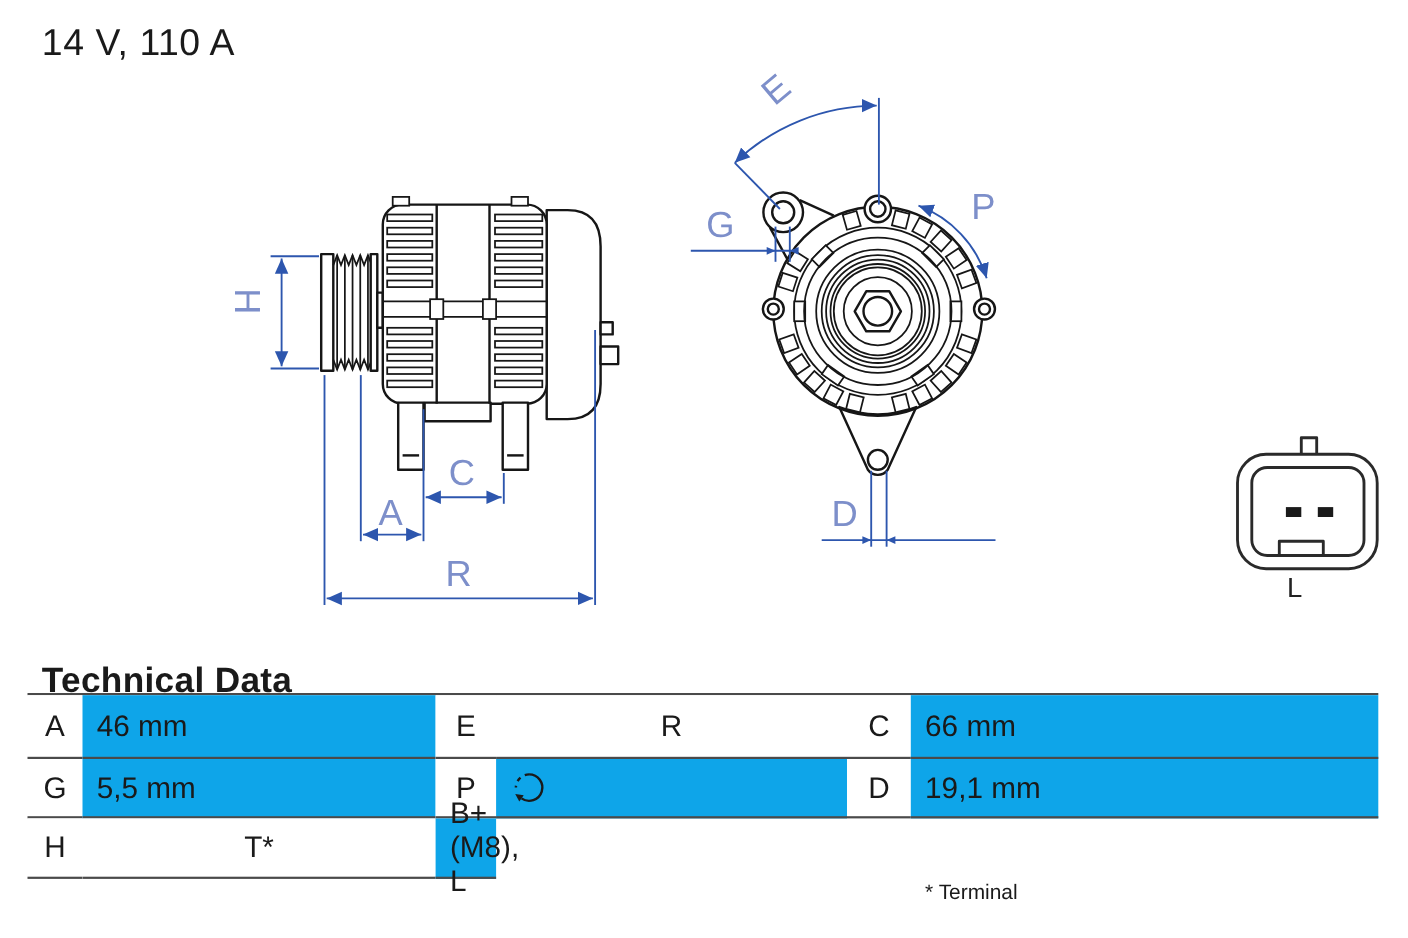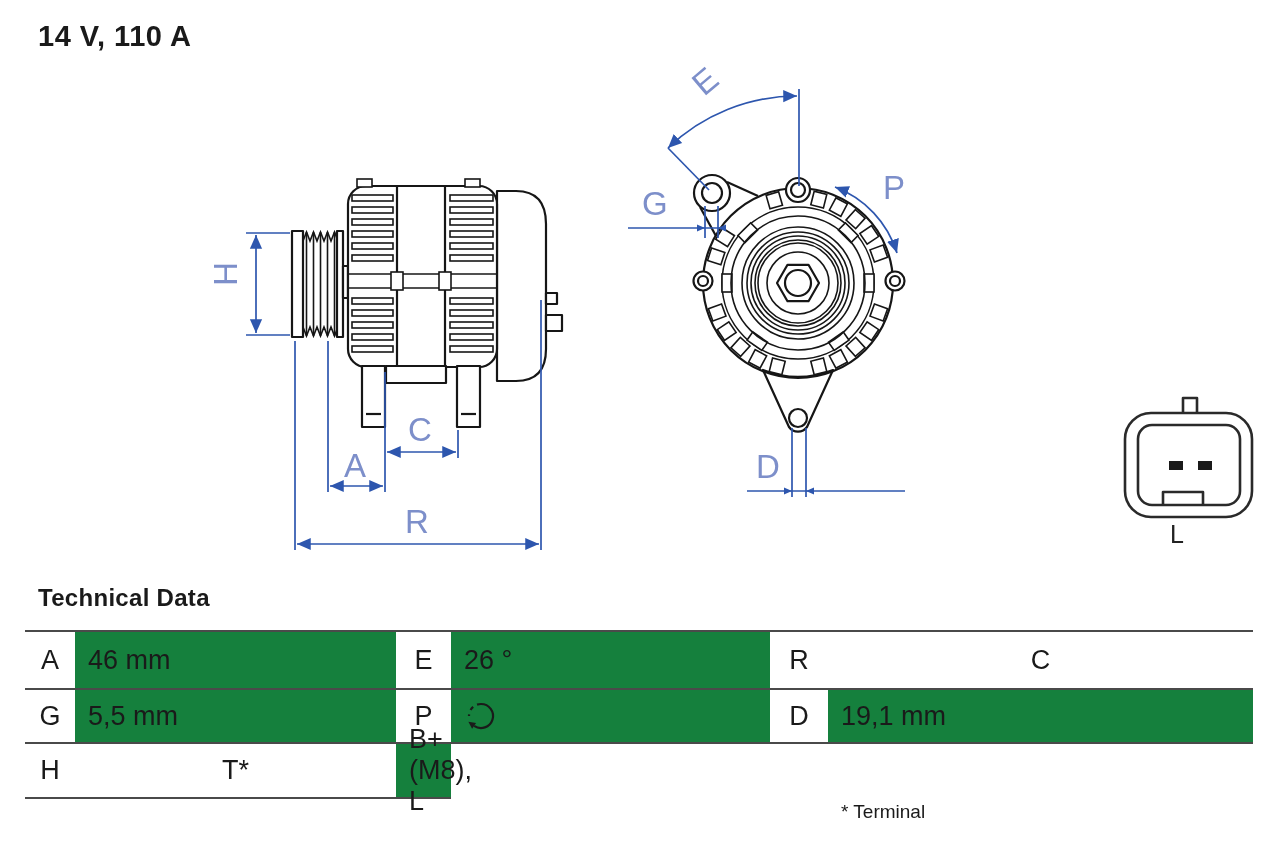--- a/index.html
+++ b/index.html
@@ -1,43 +1,43 @@
 <!DOCTYPE html>
 <html><head>
 <meta charset="utf-8">
 <style>
   html,body { margin:0; padding:0; }
   body {
     width:1280px; height:853px; position:relative; overflow:hidden;
     background:#ffffff; color:#1a1a1a;
     font-family:"Liberation Sans", sans-serif;
   }
-  .header-rating { position:absolute; left:38px; top:20px; font-size:29px; letter-spacing:0.5px;font-weight:bold; }
+  .header-rating { position:absolute; left:38px; top:20px; font-size:34px; letter-spacing:0.5px; }
   svg.diagram { position:absolute; left:0; top:0; }
 
   .blk { stroke:#161616; fill:none; stroke-width:2.2; stroke-linejoin:round; }
   .blkw { stroke:#161616; fill:#ffffff; stroke-width:2.2; stroke-linejoin:round; }
   .thin { stroke:#161616; fill:none; stroke-width:1.6; }
   .thinw { stroke:#161616; fill:#ffffff; stroke-width:1.6; }
   .dim { stroke:#2d56ae; fill:none; stroke-width:1.7; }
   .dimfill { fill:#2d56ae; stroke:none; }
   .dimlabel { fill:#7d8fca; font-family:"Liberation Sans",sans-serif; font-size:33px; }
   .conn { stroke:#2a2a2a; fill:none; stroke-width:2.6; stroke-linejoin:round; }
   .connlabel { fill:#222; font-family:"Liberation Sans",sans-serif; font-size:25px; }
 
-  .tech-title { position:absolute; left:38px; top:584px; font-size:24px; font-weight:bold; letter-spacing:0.3px; }
+  .tech-title { position:absolute; left:38px; top:600px; font-size:32px; font-weight:bold; letter-spacing:0.3px; }
   .data-table {
     position:absolute; left:25px; top:630px; width:1228px;
     display:grid; grid-template-columns:50px 321px 55px 319px 58px 425px;
     grid-template-rows:58px 54px 55px;
     border-top:2px solid #4a4a4a;
   }
   .cell { border-bottom:2px solid #4a4a4a; display:flex; align-items:center; font-size:27px; }
   .key { justify-content:center; background:#ffffff; }
-  .val { background:#15803d; padding-left:13px; }
+  .val { background:#0ea5e9; padding-left:13px; }
   .footnote { position:absolute; left:841px; top:801px; font-size:19px;text-align:center; }
 </style>
 </head>
 <body>
 
 <div class="header-rating">14 V, 110 A</div>
 
 <svg class="diagram" width="1280" height="580" viewBox="0 0 1280 580">
   <defs>
     <marker id="arr" viewBox="0 0 10 10" refX="9" refY="5" markerWidth="9" markerHeight="9" orient="auto-start-reverse">
@@ -276,24 +276,24 @@
   </g>
 </svg>
 
 <div class="tech-title">Technical Data</div>
 
 <div class="data-table">
 
   <div class="cell key">A</div>
   <div class="cell val">46 mm</div>
   <div class="cell key">E</div>
-  <div class="cell val">26 °</div>
   <div class="cell key">R</div>
 
   <div class="cell key">C</div>
+  <div class="cell val">66 mm</div>
   <div class="cell key">G</div>
   <div class="cell val">5,5 mm</div>
   <div class="cell key">P</div>
   <div class="cell val">
     <svg width="34" height="34" viewBox="0 0 34 34">
       <path d="M17,5 A12,12 0 1 1 10.1,26.8" stroke="#1a1a1a" stroke-width="2.2" fill="none"></path>
       <path d="M17,5 A12,12 0 0 0 5,17" stroke="#1a1a1a" stroke-width="2.2" fill="none" stroke-dasharray="4,4.5"></path>
       <polygon points="4.4,22.8 12.1,23.9 8.1,29.7" fill="#1a1a1a"></polygon>
     </svg>
     <span></span>

